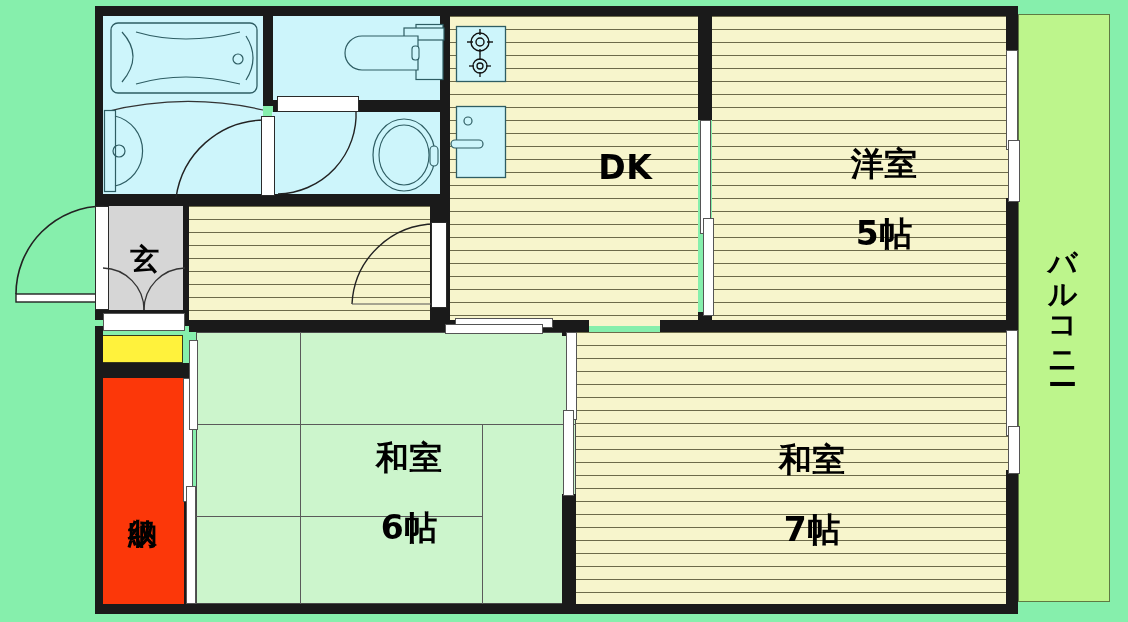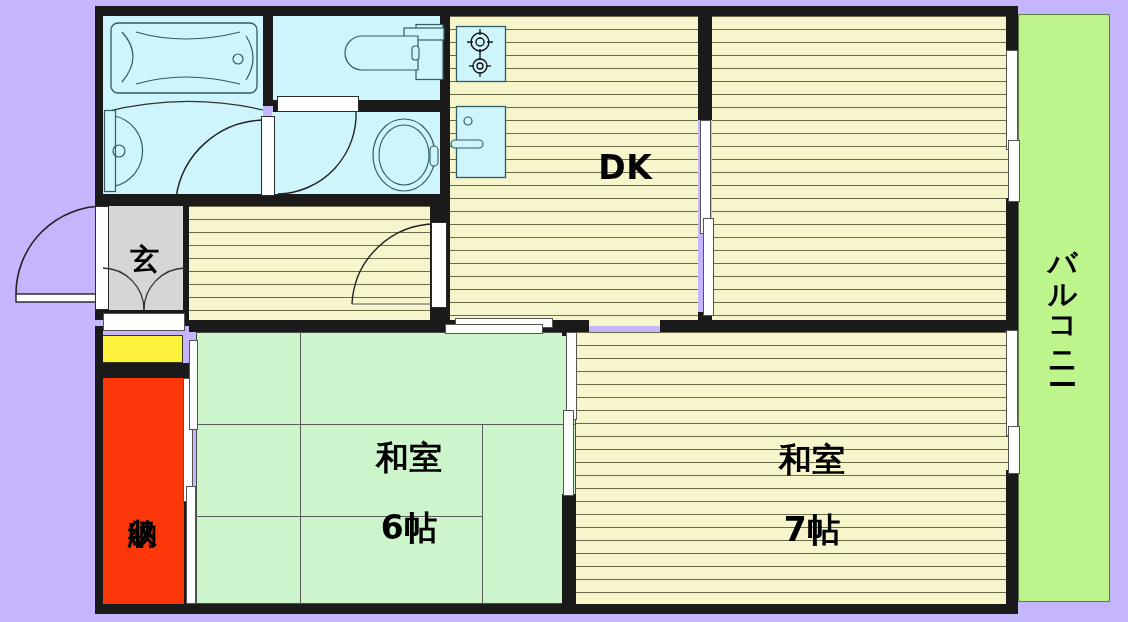--- a/index.html
+++ b/index.html
@@ -1,21 +1,21 @@
 <!DOCTYPE html>
 <html><head>
 <meta charset="utf-8">
 <title>Floor Plan</title>
 <style>
   html,body{margin:0;padding:0;background:#ffffff;}
   body{font-family:"DejaVu Sans","Liberation Sans",sans-serif;}
   #plan{
     position:relative;
     width:1128px;height:622px;
-    background:#c4b5fd;
+    background:#86efac;
     overflow:hidden;
   }
   .abs{position:absolute;box-sizing:border-box;}
   
   .wall{background:#1a1a1a;}
   
   .floor-wood{
     background-color:#f7f5cc;
     background-image:repeating-linear-gradient(
         to bottom,
@@ -240,20 +240,24 @@
   <svg class="fx" style="left:456px;top:106px;width:50px;height:72px;" viewBox="0 0 50 72">
     <rect x="0.5" y="0.5" width="49" height="71" fill="#cdf5fb" stroke="#2e5d63" stroke-width="1.3"></rect>
     <circle cx="12" cy="15" r="4" fill="none" stroke="#2e5d63" stroke-width="1.2"></circle>
     <rect x="-5" y="34" width="32" height="8" rx="4" fill="#cdf5fb" stroke="#2e5d63" stroke-width="1.2"></rect>
   </svg>
 
   <div class="lbl lbl-room" style="left:506px;top:116px;width:190px;">
     <span>DK</span><br>
   </div>
 
+  <div class="lbl lbl-room" style="left:765px;top:112px;width:190px;">
+    <span>洋室</span><br>
+    <span>5帖</span>
+  </div>
 
   <div class="lbl lbl-room" style="left:290px;top:406px;width:190px;">
     <span>和室</span><br>
     <span>6帖</span>
   </div>
 
   <div class="lbl lbl-room" style="left:693px;top:408px;width:190px;">
     <span>和室</span><br>
     <span>7帖</span>
   </div>

